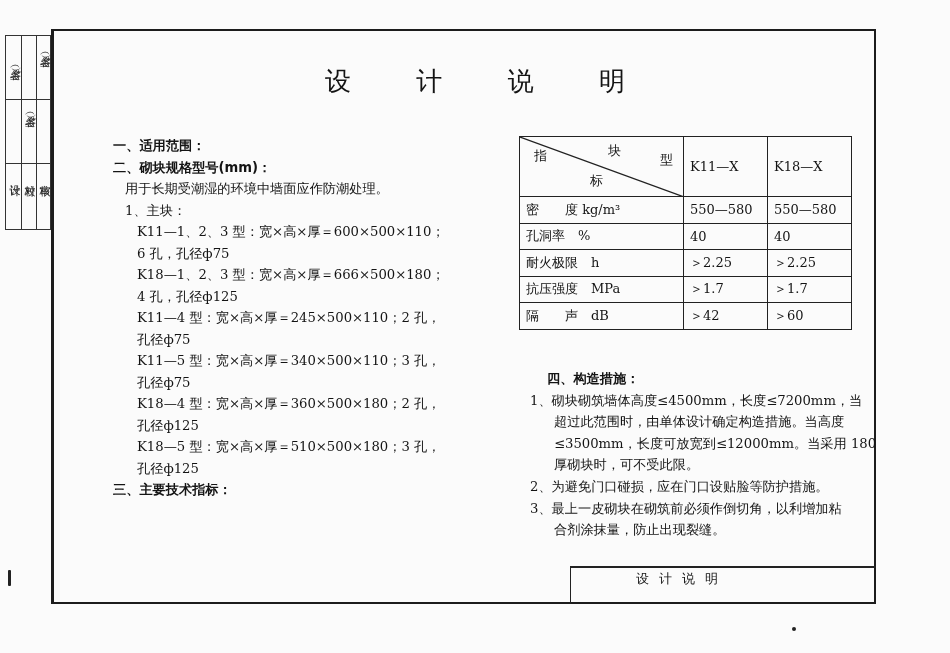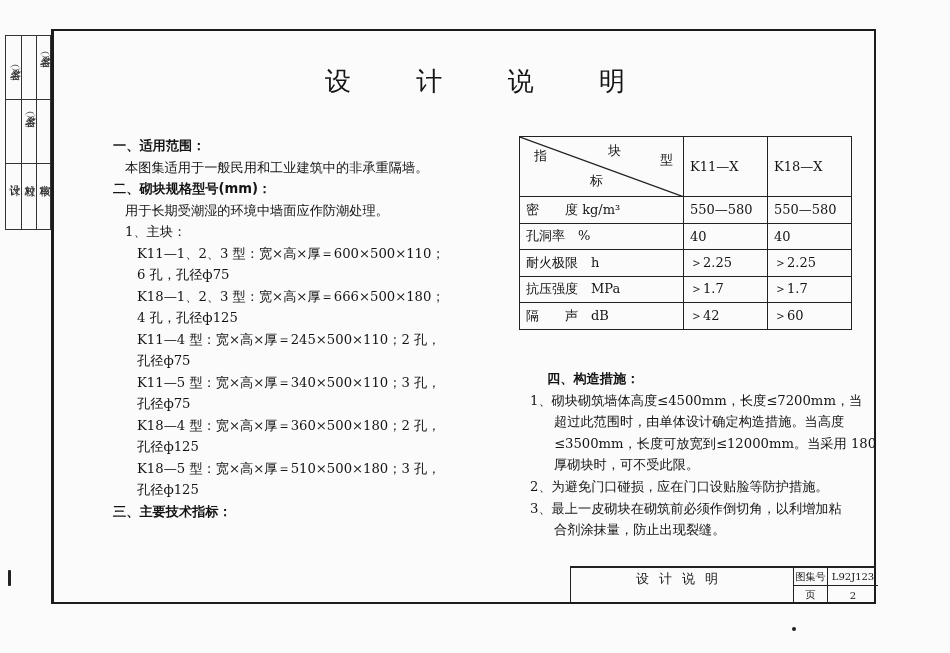--- a/index.html
+++ b/index.html
@@ -57,21 +57,20 @@
 
 <div class="title">
   <span>设</span>
   <span>计</span>
   <span>说</span>
   <span>明</span>
 </div>
 
 <div class="lefttext">
   <div class="line h1">一、适用范围：</div>
-  <div class="line i1">本图集适用于一般民用和工业建筑中的非承重隔墙。</div>
   <div class="line h1">二、砌块规格型号(mm)：</div>
   <div class="line i1">用于长期受潮湿的环境中墙面应作防潮处理。</div>
   <div class="line i1">1、主块：</div>
   <div class="line i2">K11—1、2、3 型：宽×高×厚＝600×500×110；</div>
   <div class="line i2">6 孔，孔径ф75</div>
   <div class="line i2">K18—1、2、3 型：宽×高×厚＝666×500×180；</div>
   <div class="line i2">4 孔，孔径ф125</div>
   <div class="line i2">K11—4 型：宽×高×厚＝245×500×110；2 孔，</div>
   <div class="line i2">孔径ф75</div>
   <div class="line i2">K11—5 型：宽×高×厚＝340×500×110；3 孔，</div>
@@ -132,22 +131,16 @@
   <div class="line i2">超过此范围时，由单体设计确定构造措施。当高度</div>
   <div class="line i2">≤3500mm，长度可放宽到≤12000mm。当采用 180</div>
   <div class="line i2">厚砌块时，可不受此限。</div>
   <div class="line">2、为避免门口碰损，应在门口设贴脸等防护措施。</div>
   <div class="line">3、最上一皮砌块在砌筑前必须作倒切角，以利增加粘</div>
   <div class="line i2">合剂涂抹量，防止出现裂缝。</div>
 </div>
 
 <div class="tb">
   <div class="name">设计说明</div>
-  <div class="grid">
-    <div class="cell" style="left:0;top:0;width:34px;height:18px;border-right:1px solid #222;border-bottom:1px solid #222;">图集号</div>
-    <div class="cell" style="left:34px;top:0;width:50px;height:18px;border-bottom:1px solid #222;">L92J123</div>
-    <div class="cell" style="left:0;top:18px;width:34px;height:18px;border-right:1px solid #222;">页</div>
-    <div class="cell" style="left:34px;top:18px;width:50px;height:18px;">2</div>
-  </div>
 </div>
 
 <div class="dot" style="left:8px;top:570px;width:3px;height:16px;border-radius:1px;"></div>
 <div class="dot" style="left:792px;top:627px;width:4px;height:4px;"></div>
 
 </body></html>

